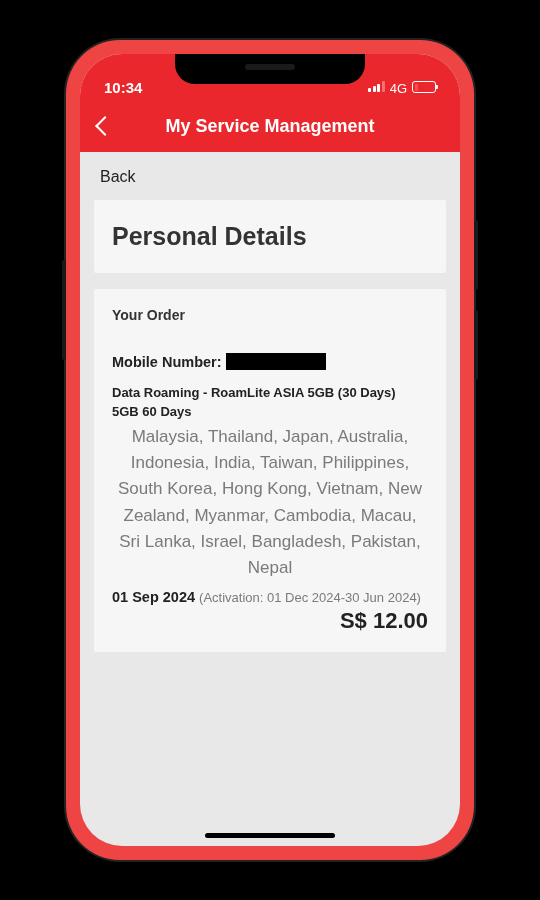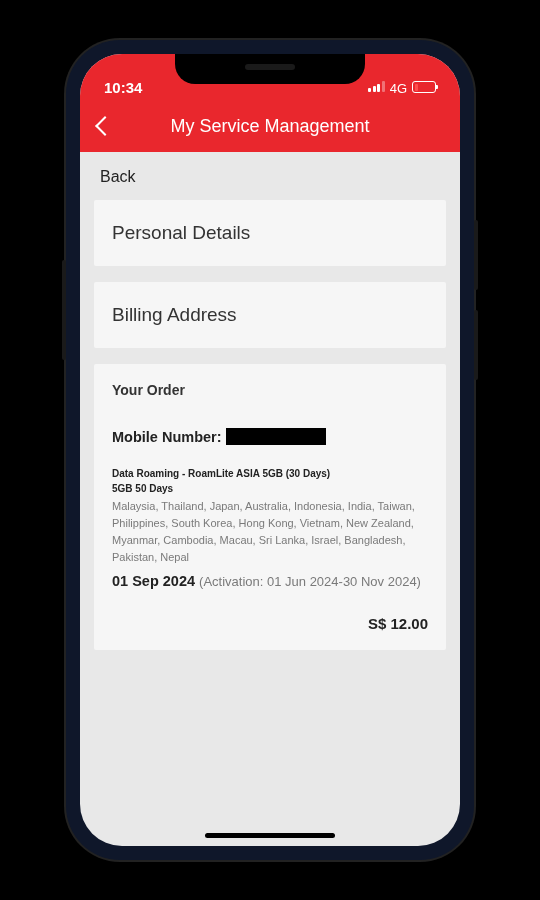--- a/index.html
+++ b/index.html
@@ -9,21 +9,21 @@
       height: 900px;
       display: flex;
       align-items: center;
       justify-content: center;
       font-family: -apple-system, BlinkMacSystemFont, 'Segoe UI', sans-serif;
       overflow: hidden;
     }
     .phone-frame {
       width: 408px;
       height: 820px;
-      background: #0f172a;
+      background: #ef4444;
       border-radius: 54px;
       padding: 14px;
       position: relative;
       box-shadow: 0 0 0 2px #222, 0 20px 60px rgba(0,0,0,0.5);
     }
     .side-button-right-1 { position: absolute; right: -4px; top: 180px; width: 4px; height: 70px; background: #1a1a1a; border-radius: 2px; }
     .side-button-right-2 { position: absolute; right: -4px; top: 270px; width: 4px; height: 70px; background: #1a1a1a; border-radius: 2px; }
     .side-button-left { position: absolute; left: -4px; top: 220px; width: 4px; height: 100px; background: #1a1a1a; border-radius: 2px; }
     .screen {
       width: 100%;
@@ -83,54 +83,54 @@
       color: #fff;
       position: relative;
     }
     .back-chevron {
       width: 14px;
       height: 14px;
       border-left: 2.5px solid #fff;
       border-bottom: 2.5px solid #fff;
       transform: rotate(45deg);
     }
-    .nav-title { position: absolute; left: 0; right: 0; text-align: center; font-size: 18px; font-weight: 400; pointer-events: none; }
+    .nav-title { position: absolute; left: 0; right: 0; text-align: center; font-size: 18px; font-weight: 700; pointer-events: none; }
     .content {
       height: calc(100% - 98px);
       overflow: hidden;
       position: relative;
     }
     .inner-back {
       padding: 16px 20px 14px 20px;
       font-size: 16px;
       color: #222;
       font-weight: 500;
       border-radius: 18px;
     }
     .card {
       background: #f6f6f6;
       margin: 0 14px 16px 14px;
       padding: 20px 18px;
       border-radius: 2px;
     }
     .card.collapsible { padding: 22px 18px; }
     .card-title {
-      font-size: 19px;
-      font-weight: 400;
+      font-size: 25px;
+      font-weight: 700;
       color: #333;
     }
     .order-card { margin-bottom: 0; padding: 18px 18px 18px 18px; }
     .order-title { font-size: 14px; font-weight: 700; color: #333; margin-bottom: 30px; }
-    .mobile-line { font-size: 14.5px; font-weight: 700; color: #222; margin-bottom: 22px; display:flex; align-items:center; gap:4px; }
+    .mobile-line { font-size: 14.5px; font-weight: 700; color: #222; margin-bottom: 14px; display:flex; align-items:center; gap:4px; }
     .redacted { display: inline-block; width: 100px; height: 17px; background: #000; vertical-align: middle; }
-    .product-name { font-size: 10px; font-weight: 700; color: #222; line-height: 1.45; }
-    .countries { font-size: 11px; color: #7a7a7a; line-height: 1.55; margin-top: 2px; }
+    .product-name { font-size: 13px; font-weight: 700; color: #222; line-height: 1.45; }
+    .countries { font-size: 17px; color: #7a7a7a; line-height: 1.55; margin-top: 2px; text-align: center; }
     .activation-line { font-size: 14.5px; color: #222; font-weight: 700; margin-top: 4px; line-height: 1.55; }
     .activation-line .sub { font-weight: 400; color: #7a7a7a; font-size: 13px; }
-    .price-row { text-align: right; font-size: 15px; font-weight: 700; color: #222; margin-top: 22px; }
+    .price-row { text-align: right; font-size: 22px; font-weight: 700; color: #222; }
     .home-indicator {
       position: absolute;
       bottom: 8px;
       left: 50%;
       transform: translateX(-50%);
       width: 130px;
       height: 5px;
       background: #000;
       border-radius: 3px;
       z-index: 50;
@@ -167,42 +167,39 @@
       <div class="nav-title">My Service Management</div>
     </div>
 
     <div class="content">
       <div class="inner-back">Back</div>
 
       <div class="card collapsible">
         <div class="card-title">Personal Details</div>
       </div>
 
-      <div class="card collapsible">
-        <div class="card-title">Billing Address</div>
-      </div>
 
       <div class="card order-card">
         <div class="order-title">Your Order</div>
 
         <div class="mobile-line">
           <span>Mobile Number:</span>
           <span class="redacted"></span>
         </div>
 
         <div class="product-name">
           <span>Data Roaming - RoamLite ASIA 5GB (30 Days)</span><br>
-          <span>5GB 50 Days</span>
+          <span>5GB 60 Days</span>
         </div>
 
         <div class="countries">Malaysia, Thailand, Japan, Australia, Indonesia, India, Taiwan, Philippines, South Korea, Hong Kong, Vietnam, New Zealand, Myanmar, Cambodia, Macau, Sri Lanka, Israel, Bangladesh, Pakistan, Nepal</div>
 
         <div class="activation-line">
           <span>01 Sep 2024</span>
-          <span class="sub">(Activation: 01 Jun 2024-30 Nov 2024)</span>
+          <span class="sub">(Activation: 01 Dec 2024-30 Jun 2024)</span>
         </div>
 
         <div class="price-row">S$ 12.00</div>
       </div>
     </div>
 
     <div class="home-indicator"></div>
   </div>
 </div>
 

